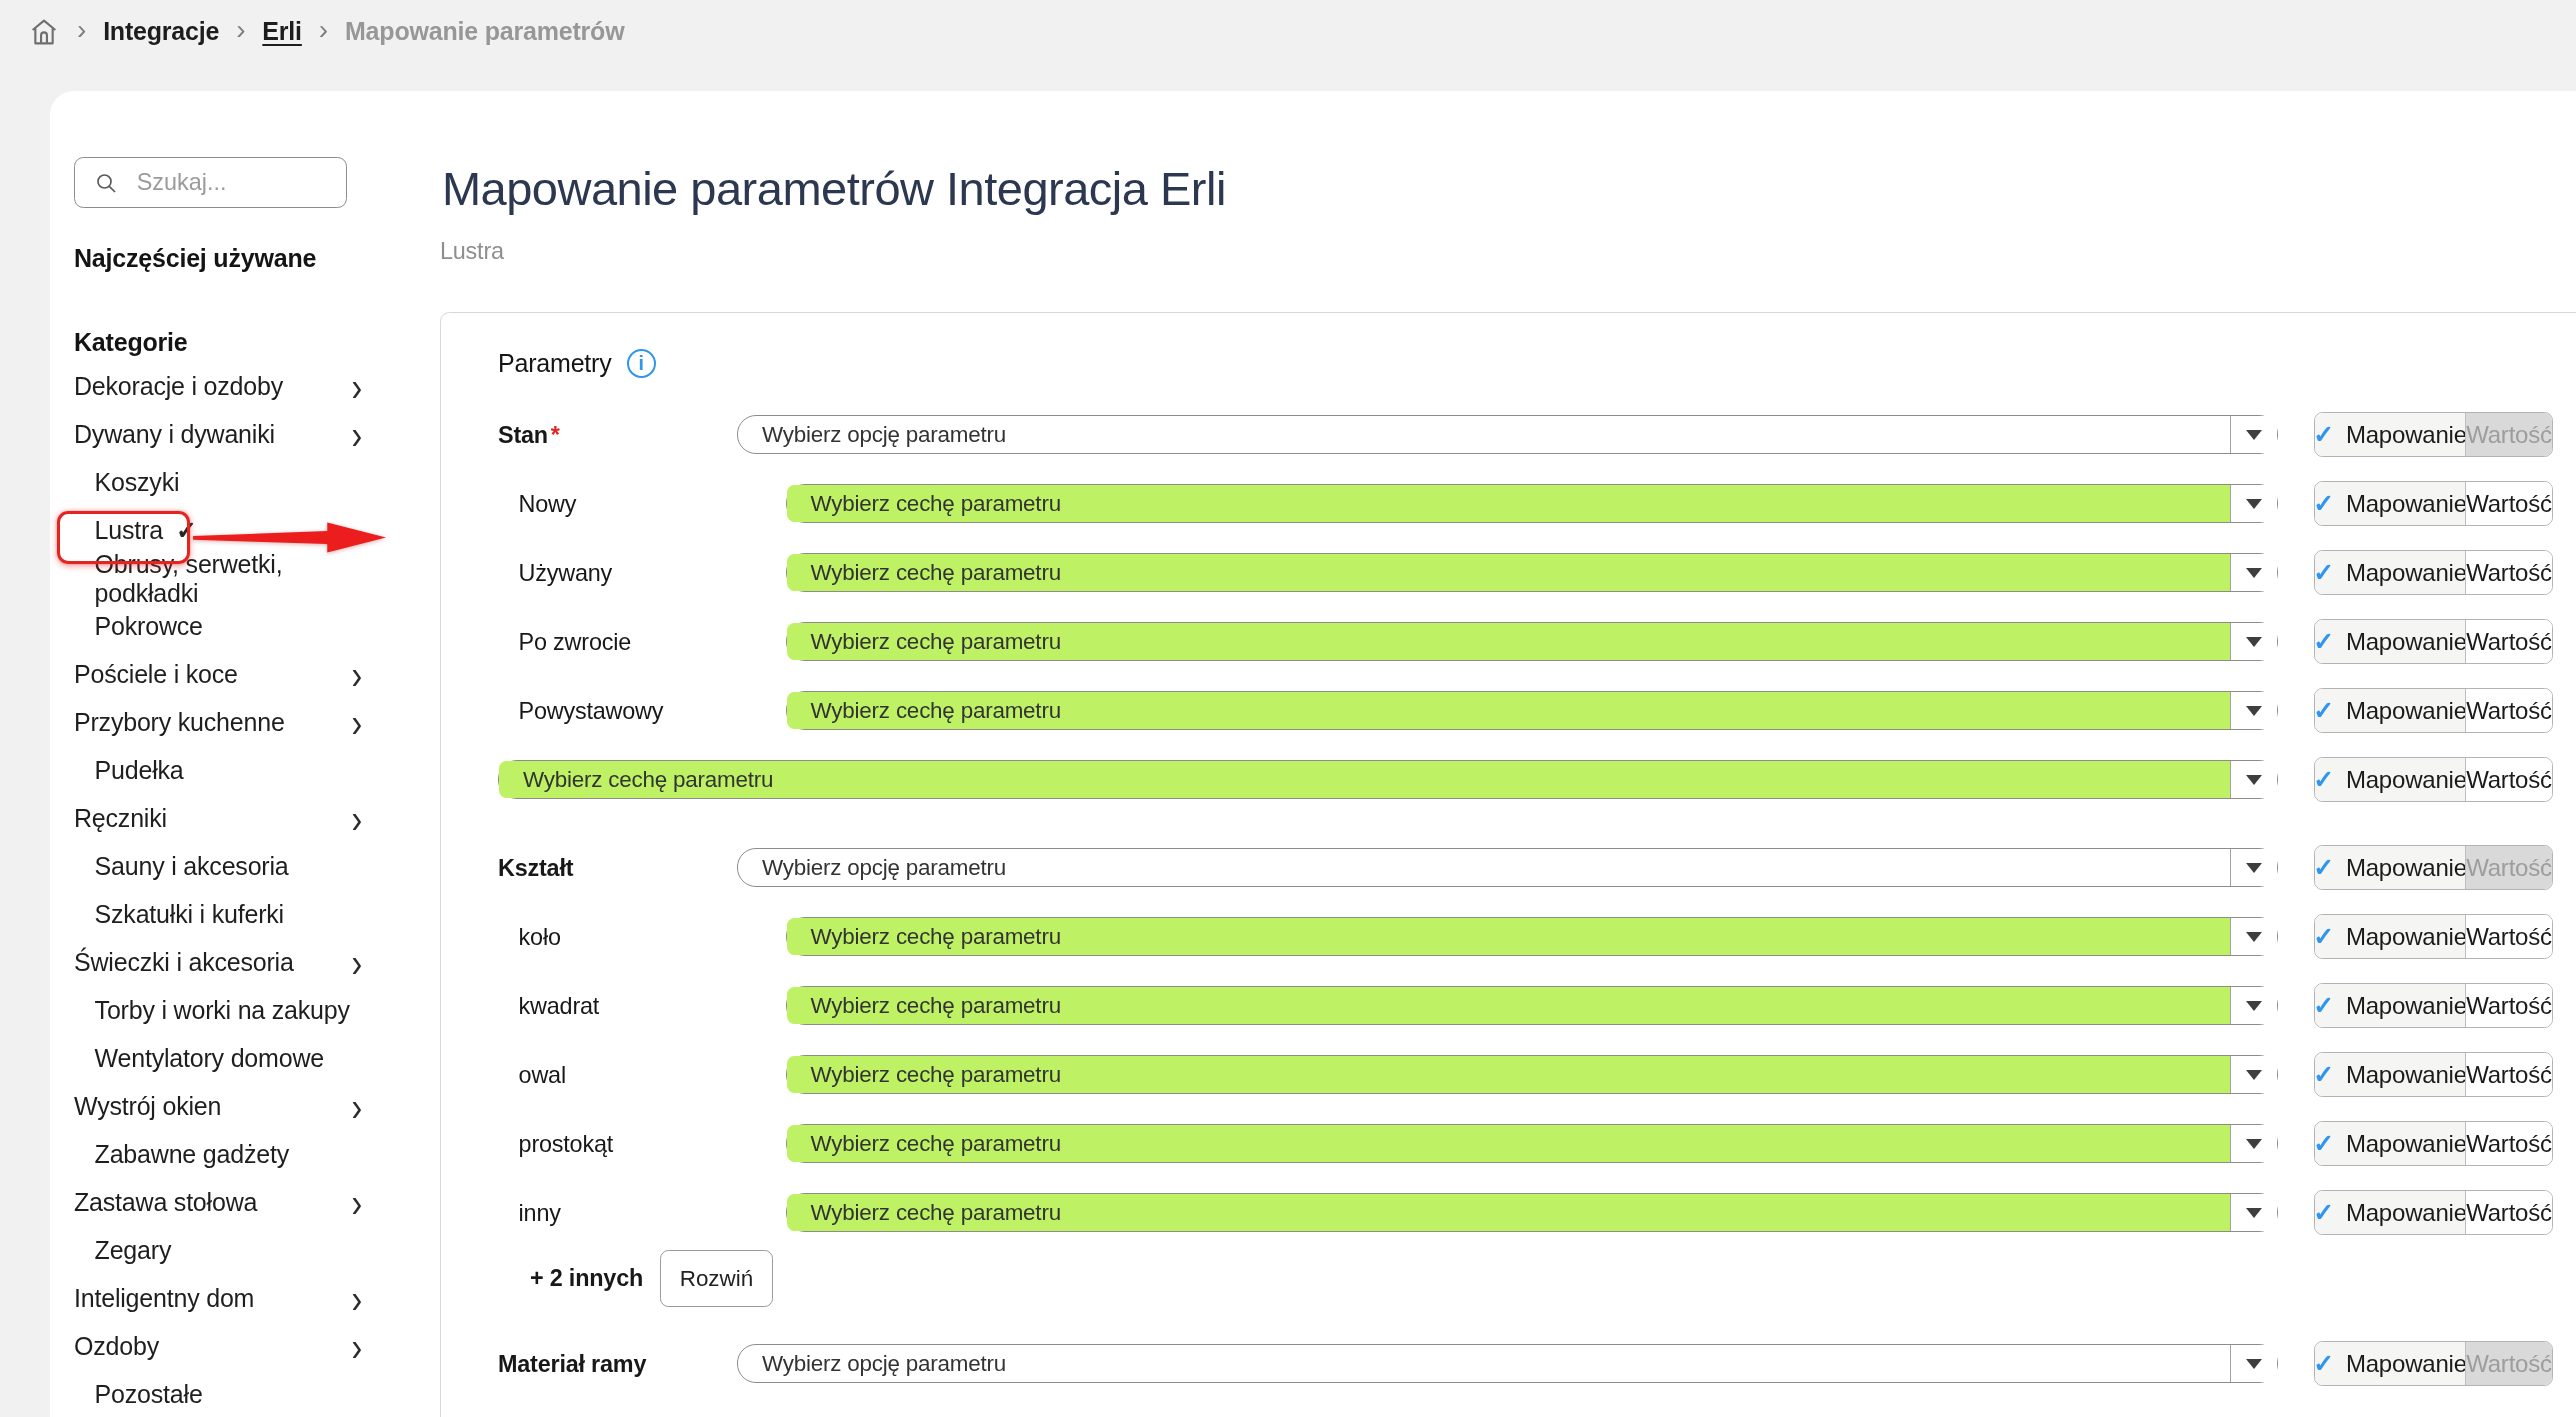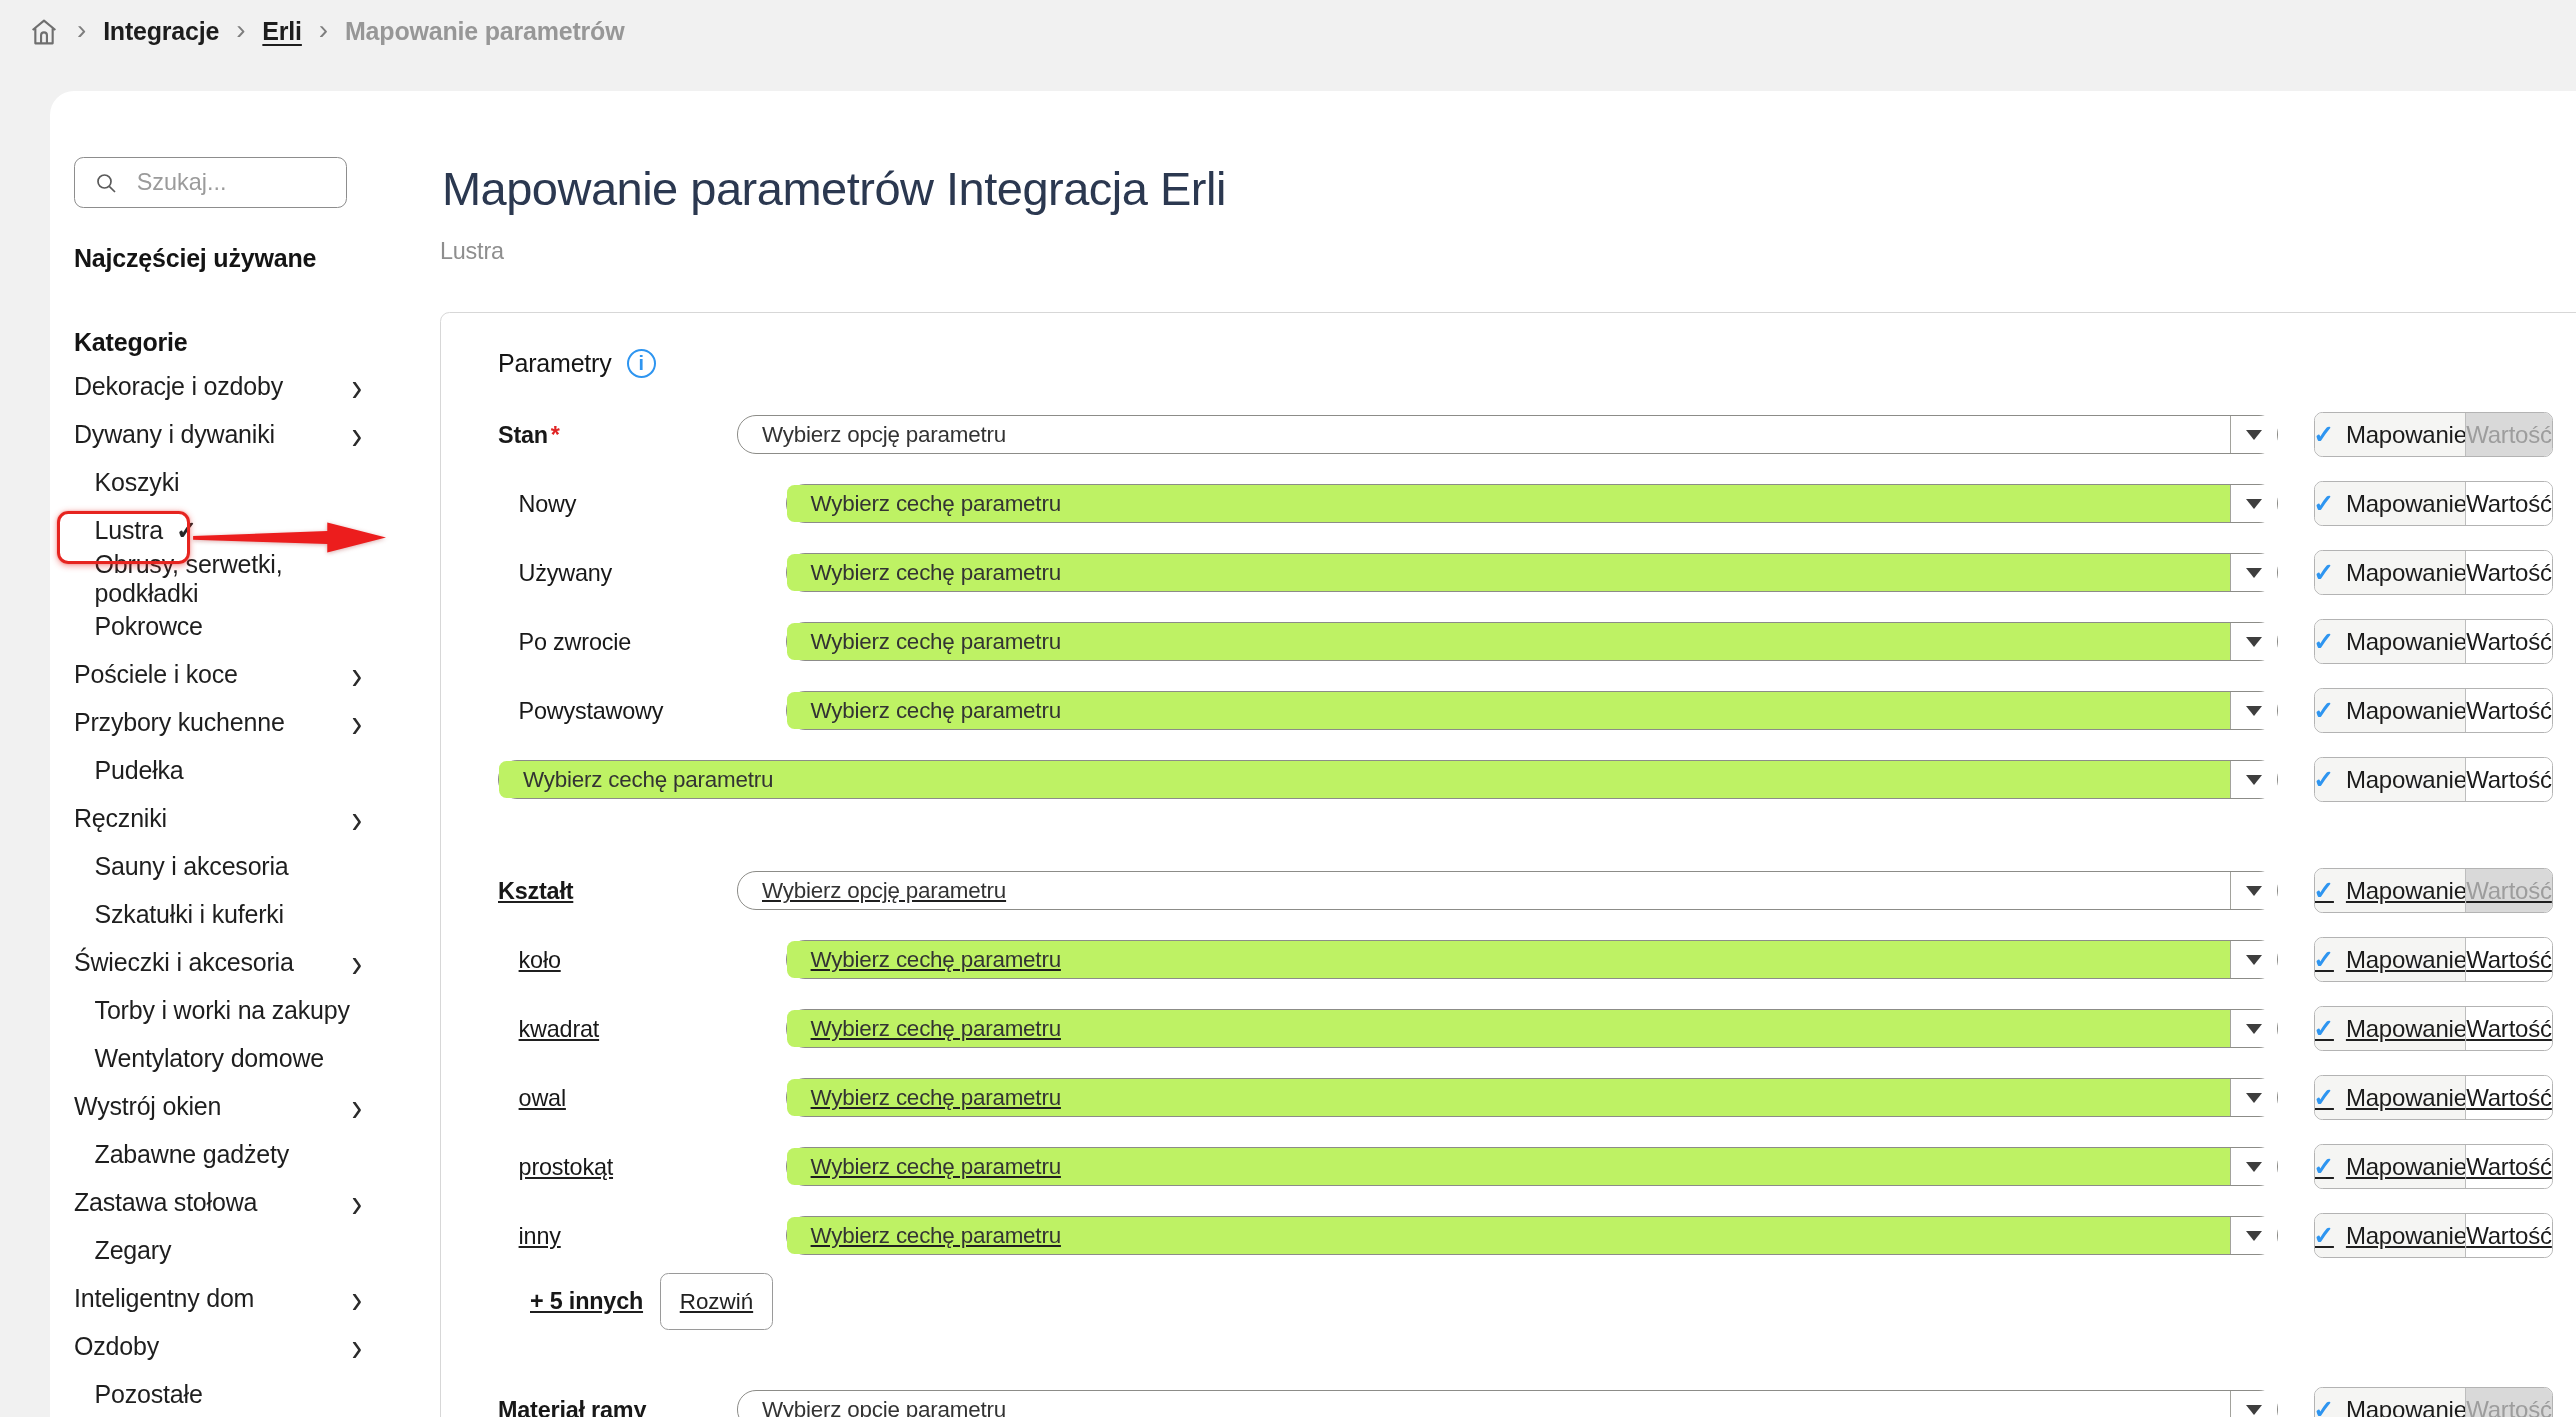--- a/index.html
+++ b/index.html
@@ -53,21 +53,21 @@
   .subtitle { margin-top:22.4px; font-size:23.4px; color:#8e8e8e; }
 
   .panel { margin-top:47px; width:2164px; height:1141px; border:0.9px solid #d7d7d7; border-radius:9.4px;
     padding:36px 38px 0 57px; background:#fff; overflow:hidden; }
   .panel-h { display:flex; align-items:center; margin-bottom:34px; }
   .panel-title { font-size:25px; font-weight:500; color:#151515; }
   .info-ico { width:29px; height:29px; border:2.3px solid #2e95f0; border-radius:50%; color:#2e95f0;
     font-size:19.6px; font-weight:700; display:flex; align-items:center; justify-content:center;
     margin-left:15px; cursor:pointer; }
 
-  .param-group + .param-group { margin-top:66px;text-decoration:underline; }
+  .param-group + .param-group { margin-top:43px; }
   .prow { display:flex; align-items:center; margin-bottom:24px; }
   .prow .plabel { width:239px; flex:none; font-size:23.4px; font-weight:700; color:#181818; line-height:1.3; padding-right:18.7px; }
   .prow.sub .plabel { margin-left:20.6px; width:267px; font-weight:400; }
   .req { color:#e02424; margin-left:2.8px; }
 
   .select { flex:1; height:39px; border:0.9px solid #8c8c88; border-radius:19px; display:flex; background:#fff; cursor:pointer; }
   .select .sel-main { flex:1; display:flex; align-items:center; padding-left:24px; font-size:22.4px; color:#333;
     border-radius:7.5px 0 0 7.5px; }
   .select.gray .sel-main { background:#bef264;text-align:center; }
   .caret-box { width:47px; flex:none; border-left:0.9px solid #a2a29c; display:flex; align-items:center;
@@ -399,21 +399,21 @@
               </div>
               <div class="toggle">
                 <div class="seg map">
                   <span class="blue-check">✓</span>
                   <span>Mapowanie</span>
                 </div>
                 <div class="seg val">Wartość</div>
               </div>
             </div>
             <div class="more-row">
-              <span class="more-label">+ 5 innych</span>
+              <span class="more-label">+ 2 innych</span>
               <button class="expand-btn">Rozwiń</button>
             </div>
           </div>
           <div class="param-group">
             <div class="prow top">
               <div class="plabel">Materiał ramy</div>
               <div class="select">
                 <div class="sel-main">Wybierz opcję parametru</div>
                 <div class="caret-box">
                   <span class="caret-glyph"></span>

